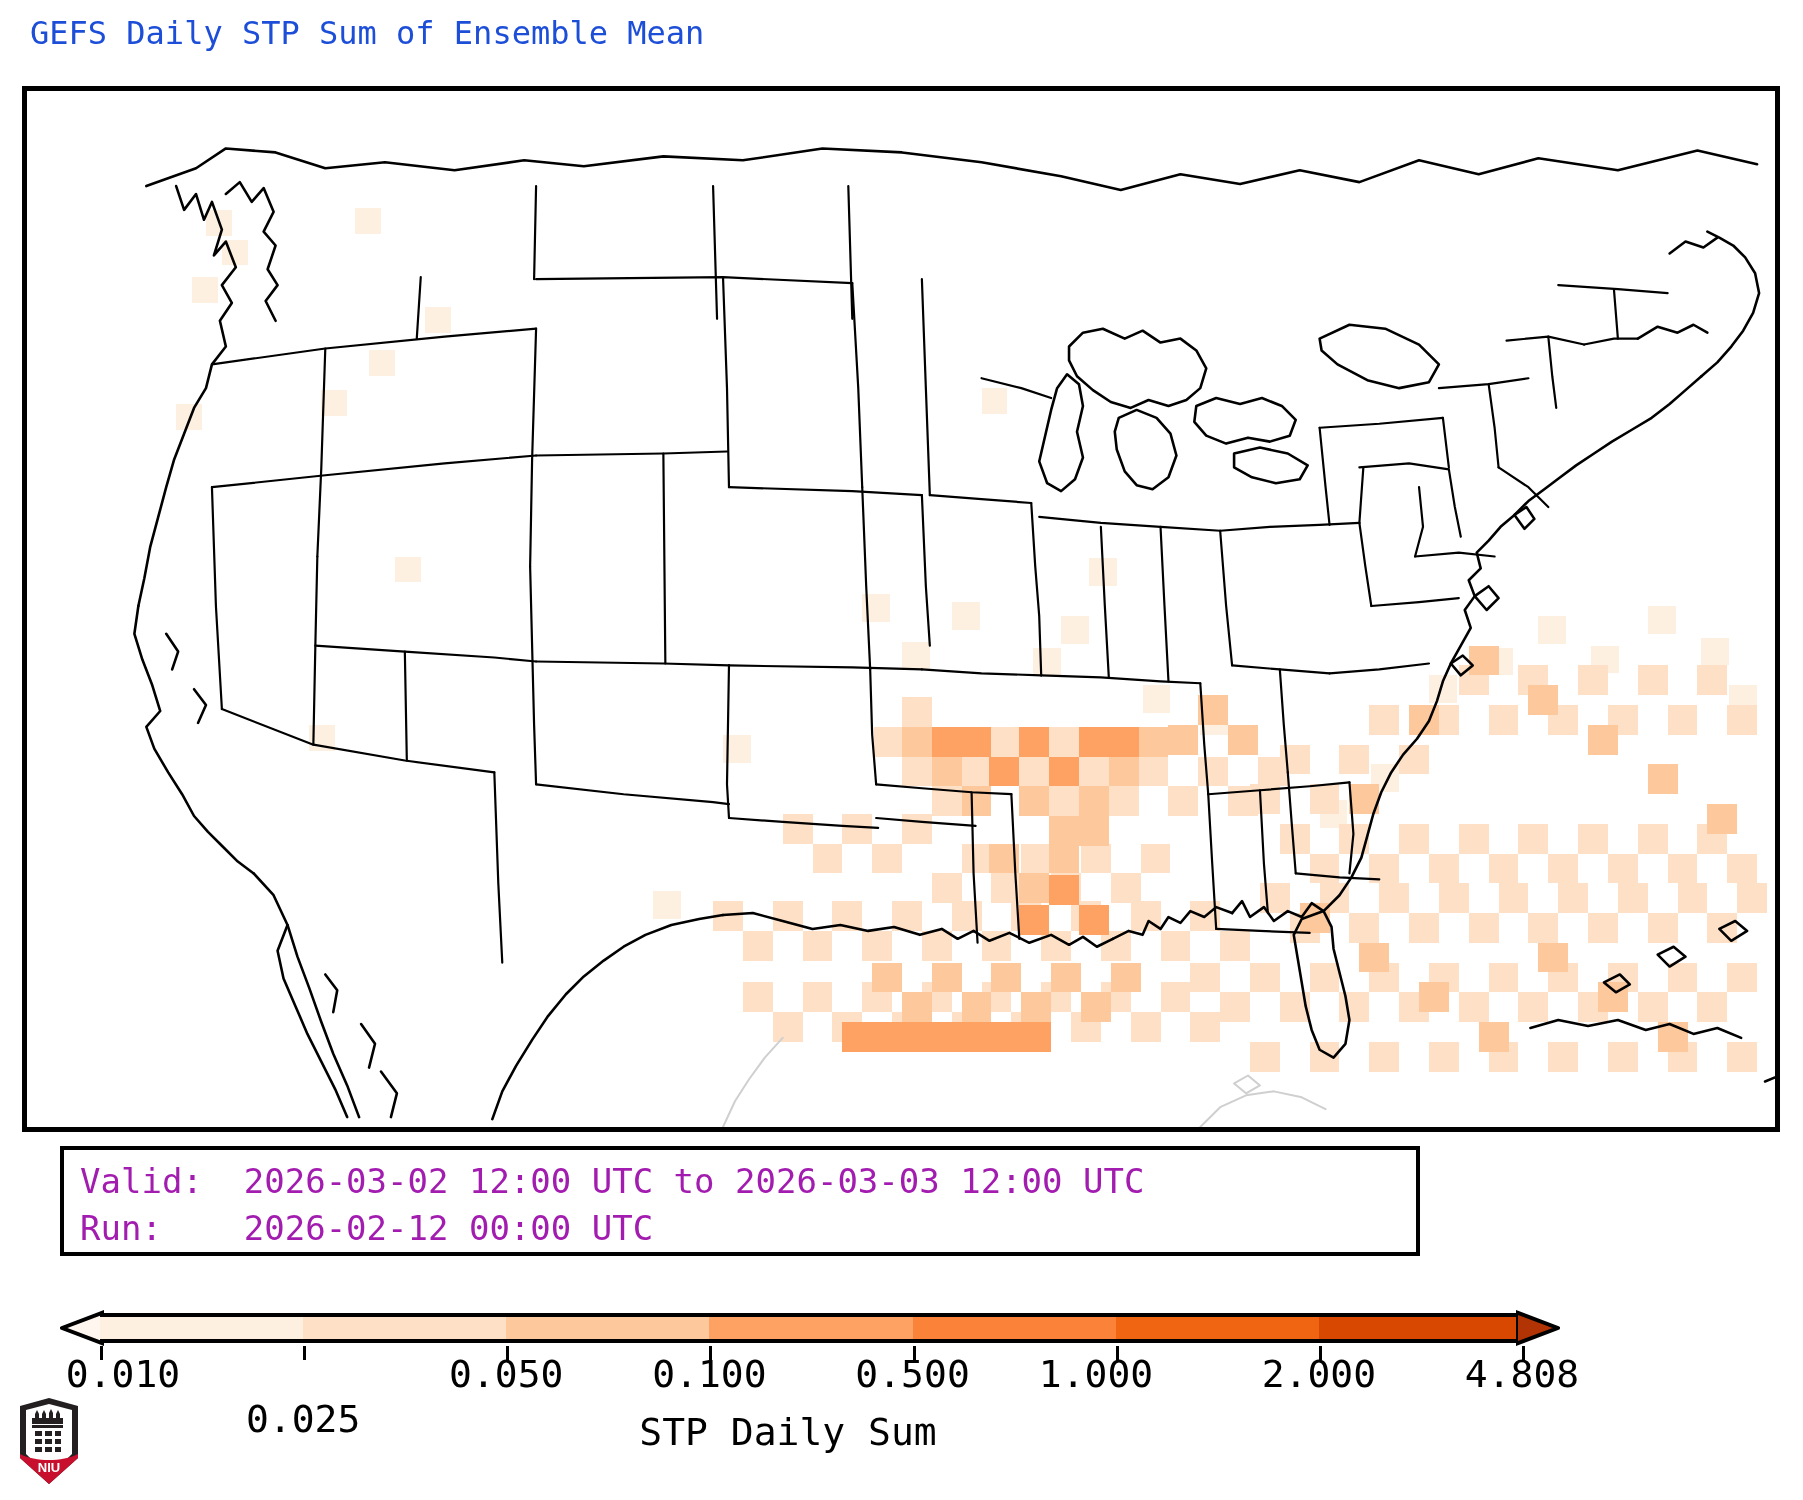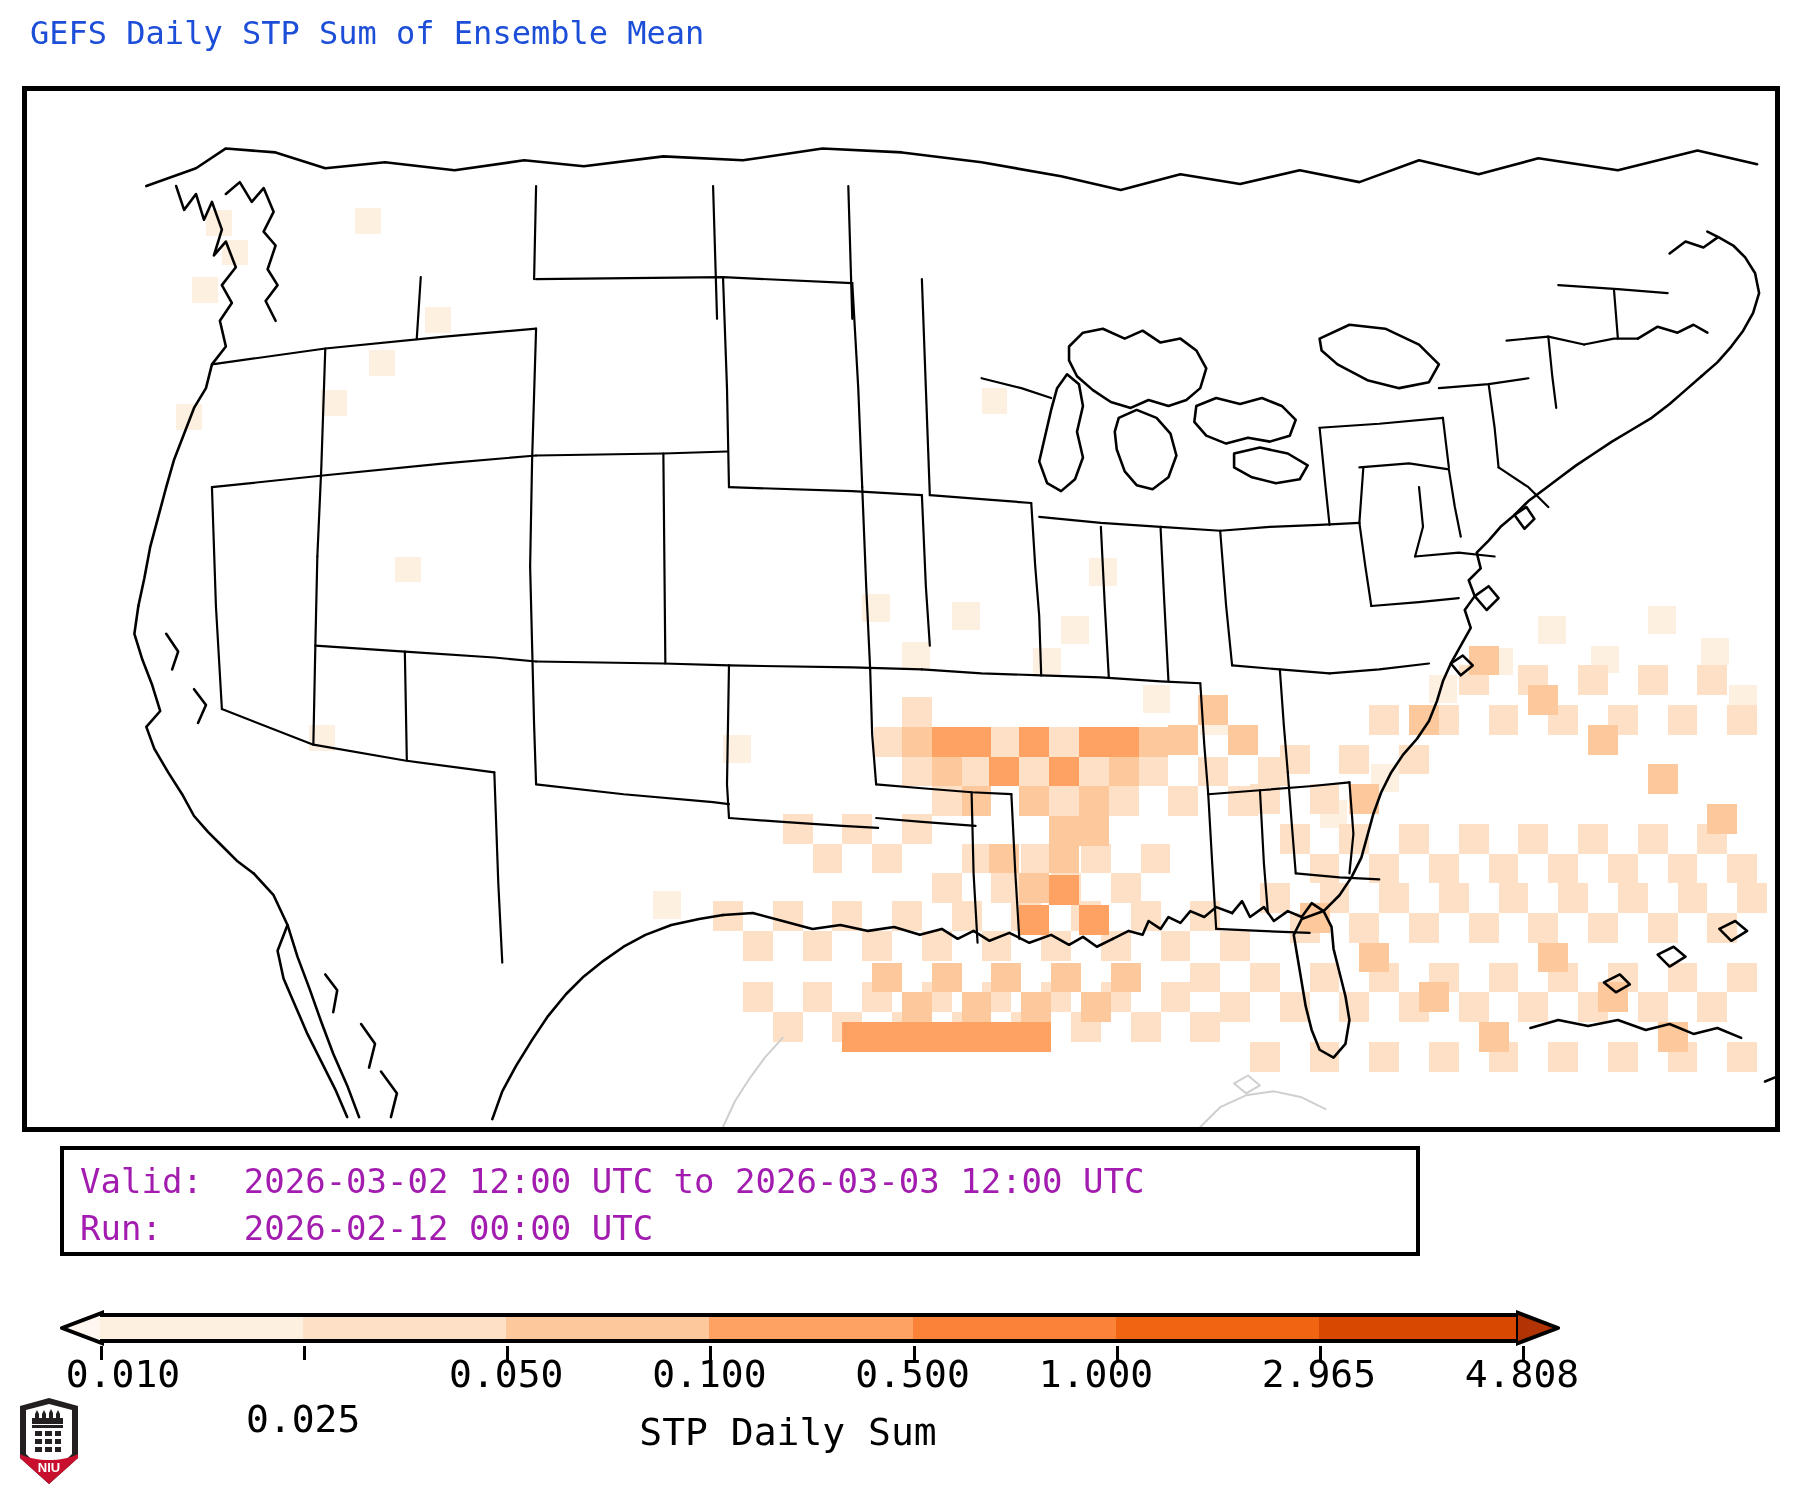--- a/index.html
+++ b/index.html
@@ -520,21 +520,21 @@
     </div>
 </div>
 
 <div id="cblabels">
     <b style="left: 100px; margin-left: 23px;">0.010</b>
     <b style="left: 303.143px; margin-top: 45px;">0.025</b>
     <b style="left: 506.286px;">0.050</b>
     <b style="left: 709.429px;">0.100</b>
     <b style="left: 912.571px;">0.500</b>
     <b style="left: 1096px;">1.000</b>
-    <b style="left: 1318.86px;">2.965</b>
+    <b style="left: 1318.86px;">2.000</b>
     <b style="left: 1522px;">4.808</b>
   </div>
 <div id="cbtitle">STP Daily Sum</div>
 
 <svg id="logo" viewBox="0 0 66 90">
   <path d="M4,10 L33,2 L62,10 L62,62 L33,88 L4,62 Z" fill="#231f20"></path>
   <path d="M10,14 L33,8 L56,14 L56,58 L33,80 L10,58 Z" fill="#ffffff"></path>
 
   <path d="M16,28 L16,22 L19,22 L19,18 L21,14 L23,18 L23,22 L26,22 L26,18
            L28,14 L30,18 L30,22 L33,22 L33,17 L35,13 L37,17 L37,22 L40,22

